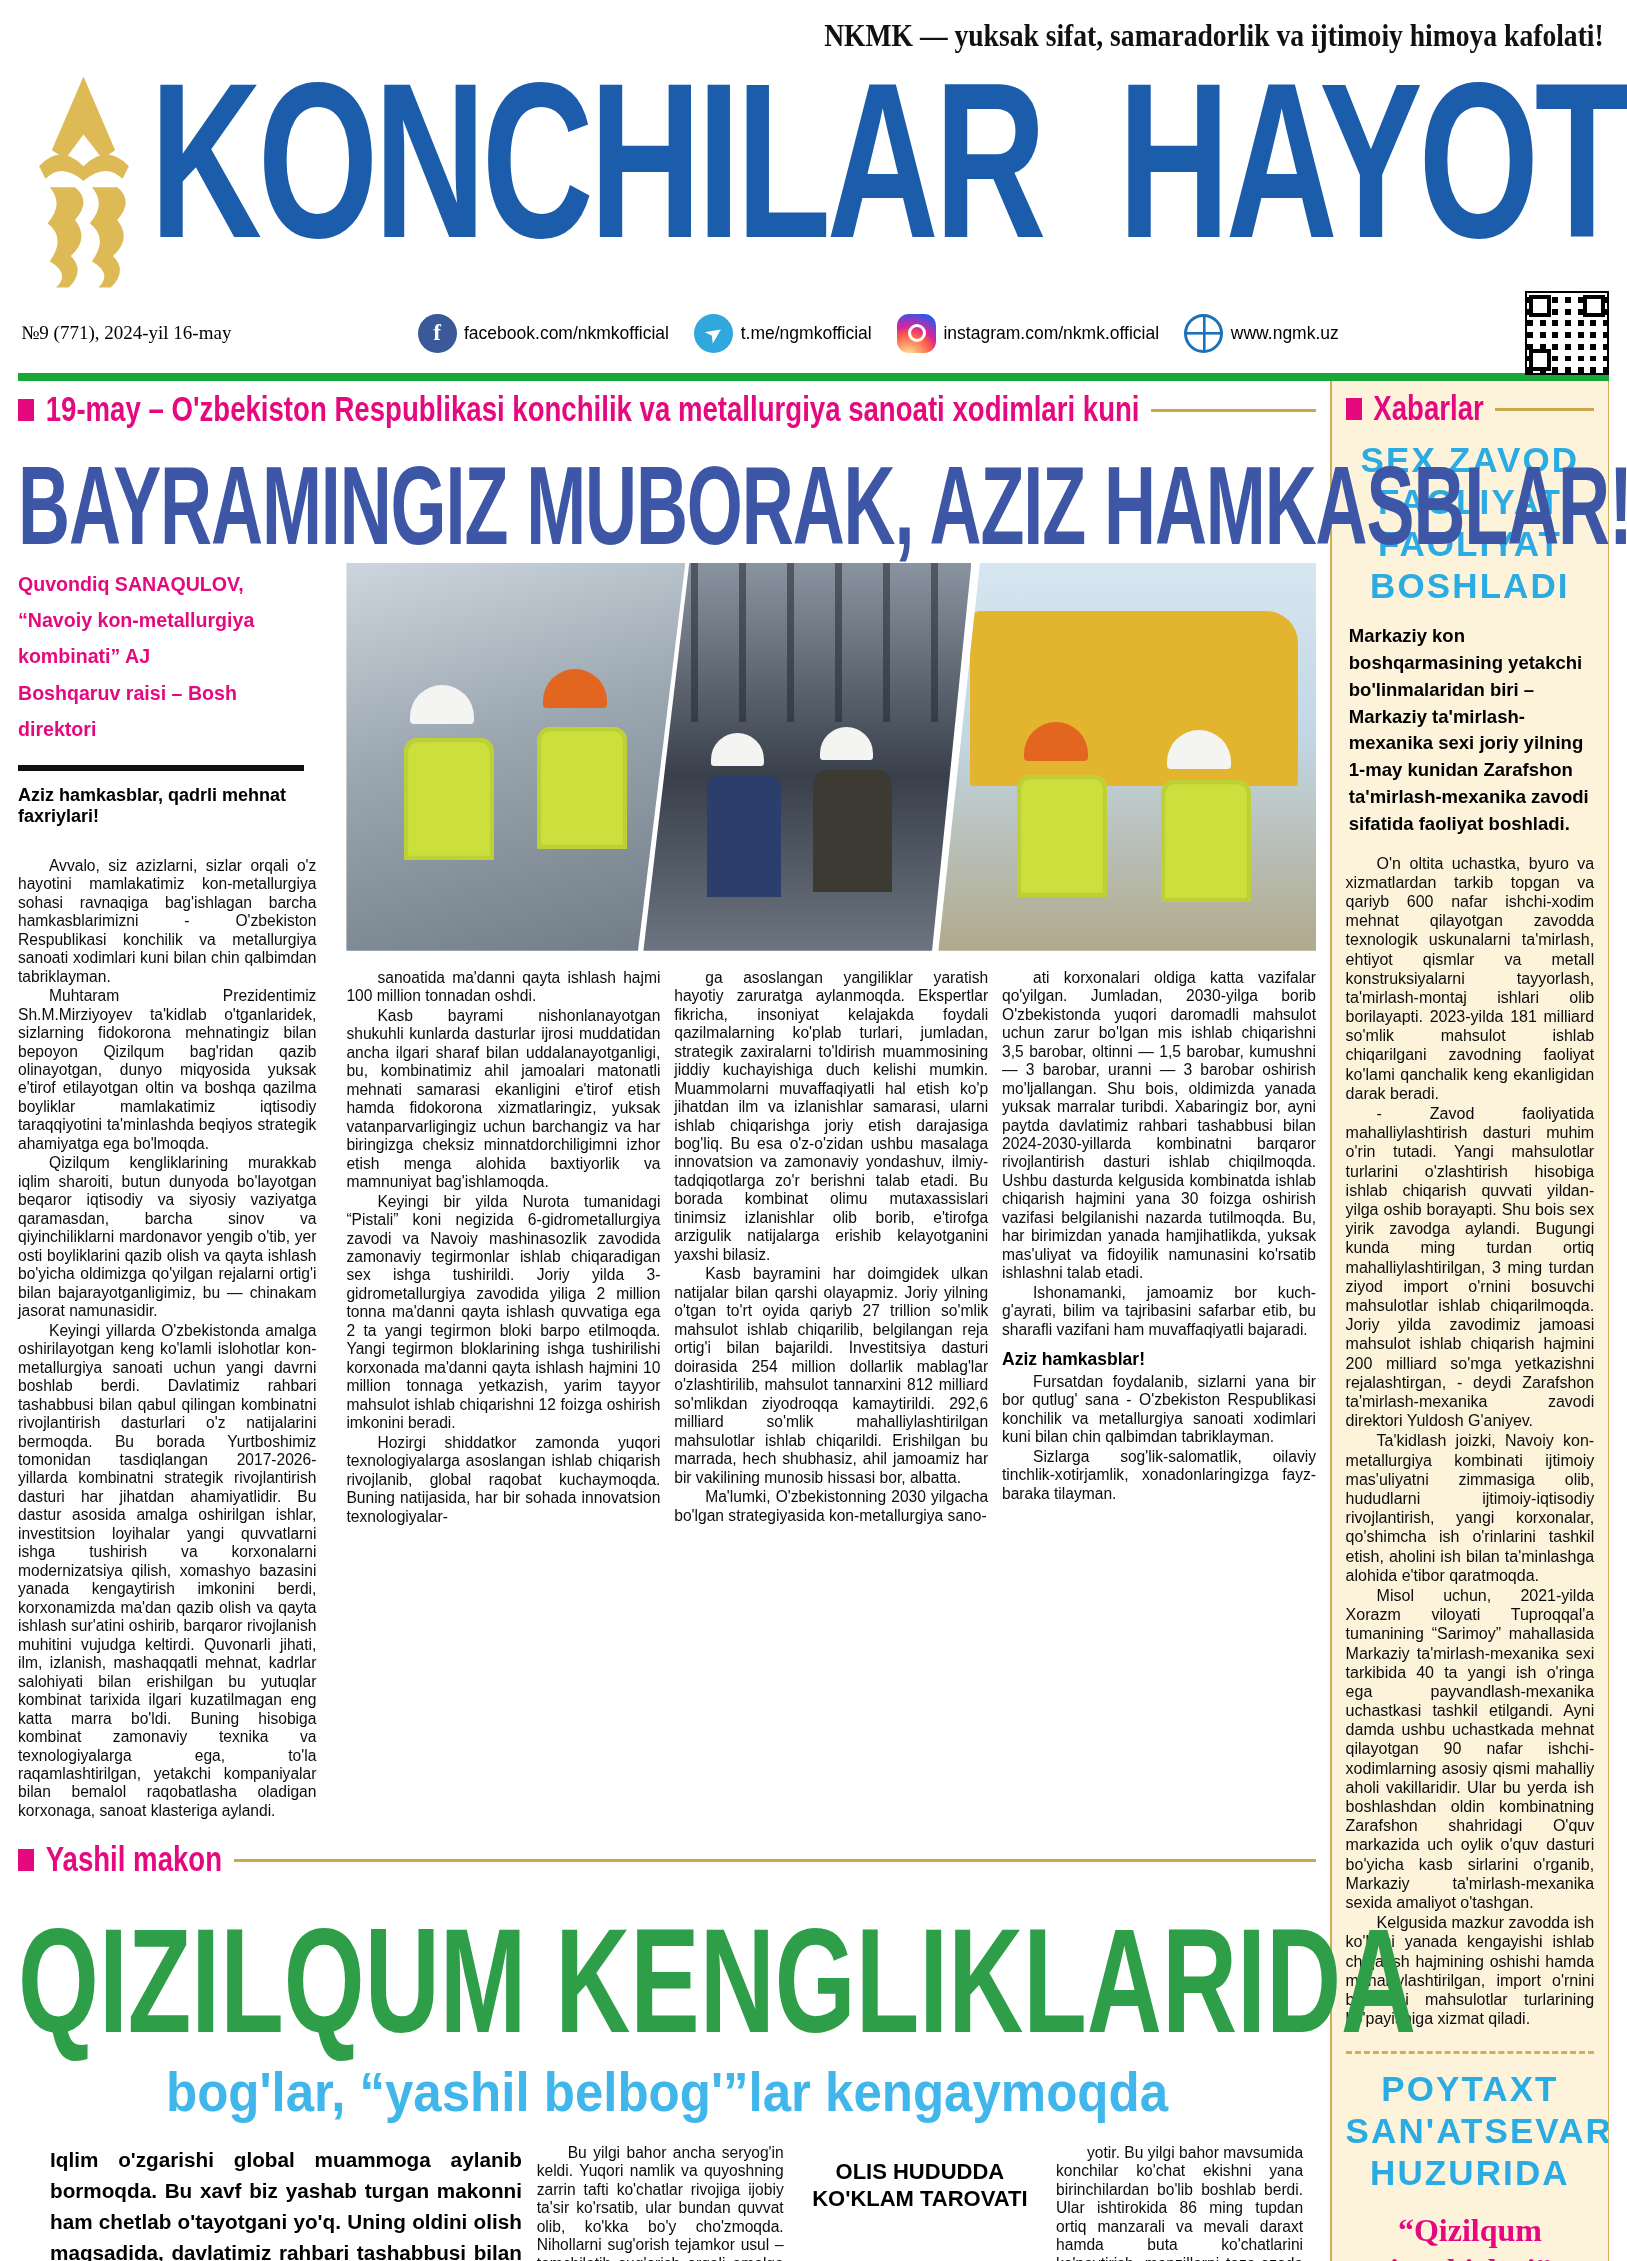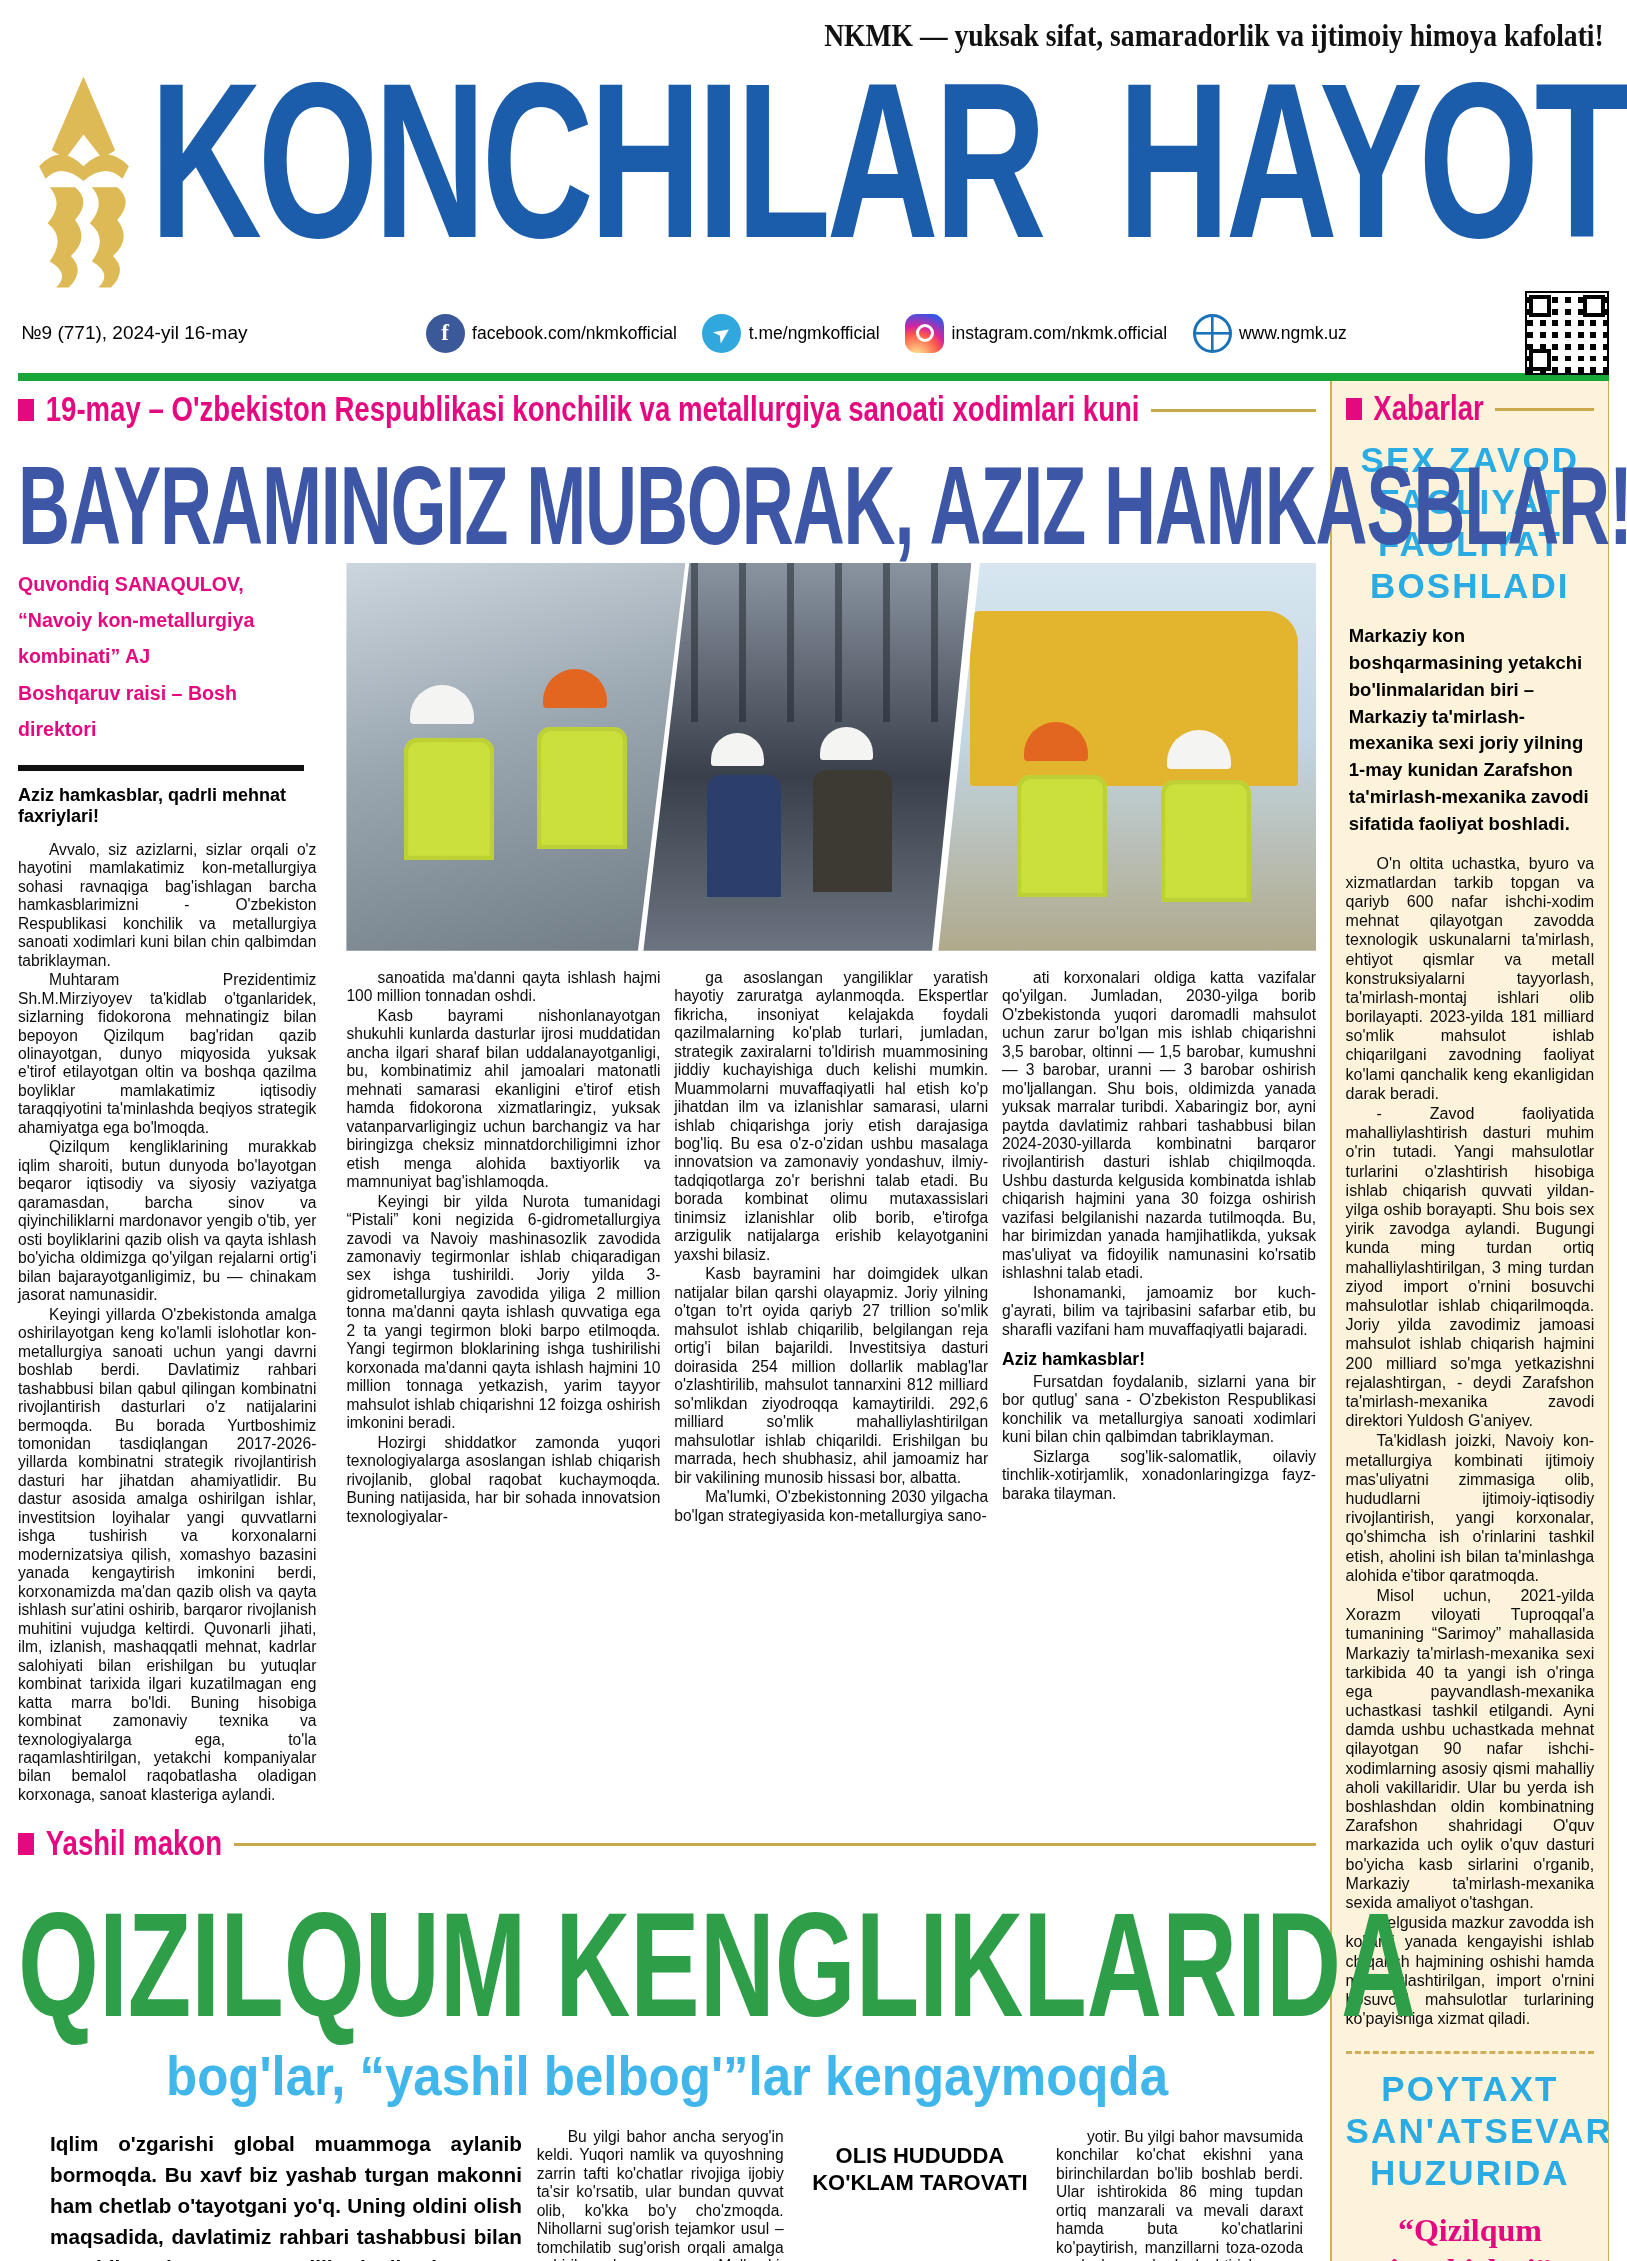--- a/index.html
+++ b/index.html
@@ -10,21 +10,21 @@
   .tagline-row { text-align:right; padding:7.4px 5.3px 0 0; height:55px; }
   .tagline { font-family:"Liberation Serif", serif; font-weight:bold; font-size:27.6px;
              display:inline-block; transform:scaleY(1.15); transform-origin:top right; color:#111; }
   .masthead { display:flex; align-items:flex-end; height:223px; }
   .logo { width:159px; display:flex; justify-content:center; }
   .mast-title { flex:1; text-align:center; color:#1b5cab; font-weight:bold; font-size:155px;
                 letter-spacing:-4.2px; word-spacing:37px; white-space:nowrap;
                 display:inline-block; transform:scaleY(1.42); transform-origin:bottom center; }
   .info-row { display:flex; align-items:center; gap:29px; height:64px; margin-top:13.8px; padding-left:3.2px; }
   .founded { font-weight:bold; font-size:21px; }
-  .issue { font-size:19px; }
+  .issue { font-size:19px;font-family:Liberation Serif, serif; }
   .socials { display:flex; align-items:center; gap:25.4px; flex:1; justify-content:center; }
   .soc { display:flex; align-items:center; gap:7.4px; font-size:17.5px; }
   .badge { width:39px; height:39px; border-radius:50%; display:flex; align-items:center;
            justify-content:center; color:#fff; font-weight:bold; font-size:23px; }
   .b-fb { background:#3b5998; font-family:"Liberation Serif",serif; }
   .b-tg { background:#30a8dd; }
   .b-tg span{ transform:rotate(-35deg); font-size:19px; }
   .b-ig { border-radius:11.7px; background:radial-gradient(circle at 30% 110%,#fdf497 0%,#fd5949 45%,#d6249f 60%,#285aeb 90%); }
   .b-ig i { width:18px; height:18px; border:3.2px solid #fff; border-radius:50%; display:block; }
   .b-web { background:#fff; border:3.7px solid #1b72b8; color:#1b72b8;
@@ -49,21 +49,21 @@
   .sidebar { width:297px; background:#fdf3da; border-left:2.1px solid #cfae5a; border-right:1.6px solid #cfae5a;
              padding:10.6px 13.8px 16px 13.8px; height:1918px; overflow:hidden; }
   
   .main-headline { color:#3d56a6; font-weight:bold; font-size:72px; text-align:center;
                    letter-spacing:-1.1px; white-space:nowrap; display:block;
                    transform:scaleY(1.55); transform-origin:top center; margin:16px 0 2.1px 0; height:114px; }
   .art-top { display:flex; gap:30px; }
   .colA { width:314px; }
   .byline { color:#e5097f; font-weight:bold; font-size:19.6px; line-height:1.85; margin-top:7.4px; }
   .black-rule { height:5.8px; background:#111; margin:18px 0 13.8px 0; width:96%; }
-  .salute { font-weight:bold; font-size:18px; margin-bottom:14px; }
+  .salute { font-weight:bold; font-size:18px; margin-bottom:30px; }
   p.body { font-size:15.6px; line-height:1.185; text-align:justify; text-indent:31px; color:#0c0c0c; }
   .colA p.body, .ucol p.body, .gcol p.body, .sb p.body { margin-bottom:1.1px; }
   .rightblock { width:971px; }
   .photos { height:388px; position:relative; margin-top:4.2px; }
   .ph { position:absolute; top:0; height:100%; overflow:hidden; }
   .ph1 { left:0; width:339px; clip-path:polygon(0 0,100% 0,86% 100%,0 100%);
          background:linear-gradient(165deg,#cdd6de 0%,#9aa6b0 45%,#707b85 100%); }
   .ph2 { left:297px; width:328px; clip-path:polygon(14% 0,100% 0,88% 100%,0 100%);
          background:linear-gradient(180deg,#8a94a0 0%,#39404b 55%,#6b7480 100%); }
   .ph3 { left:592px; width:378px; clip-path:polygon(11% 0,100% 0,100% 100%,0 100%);

